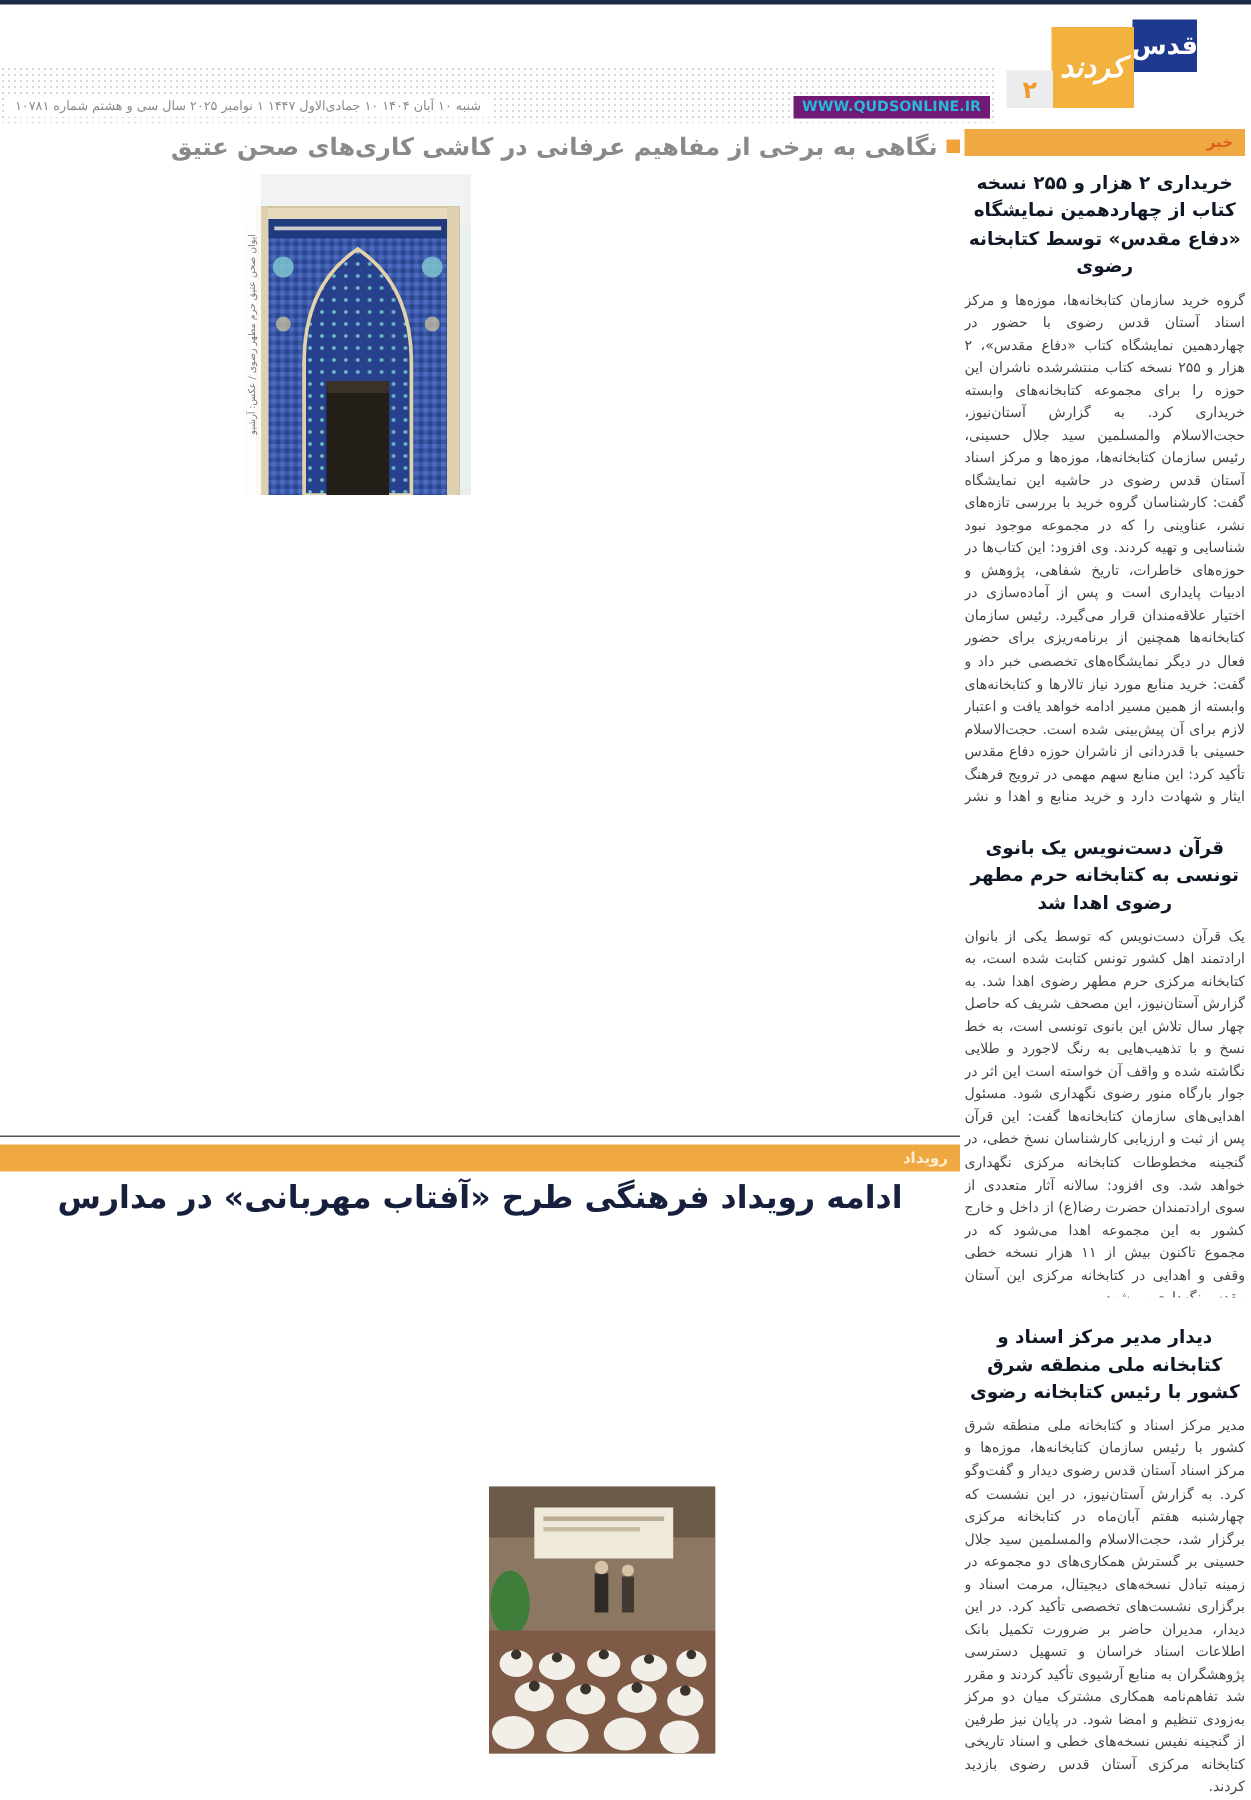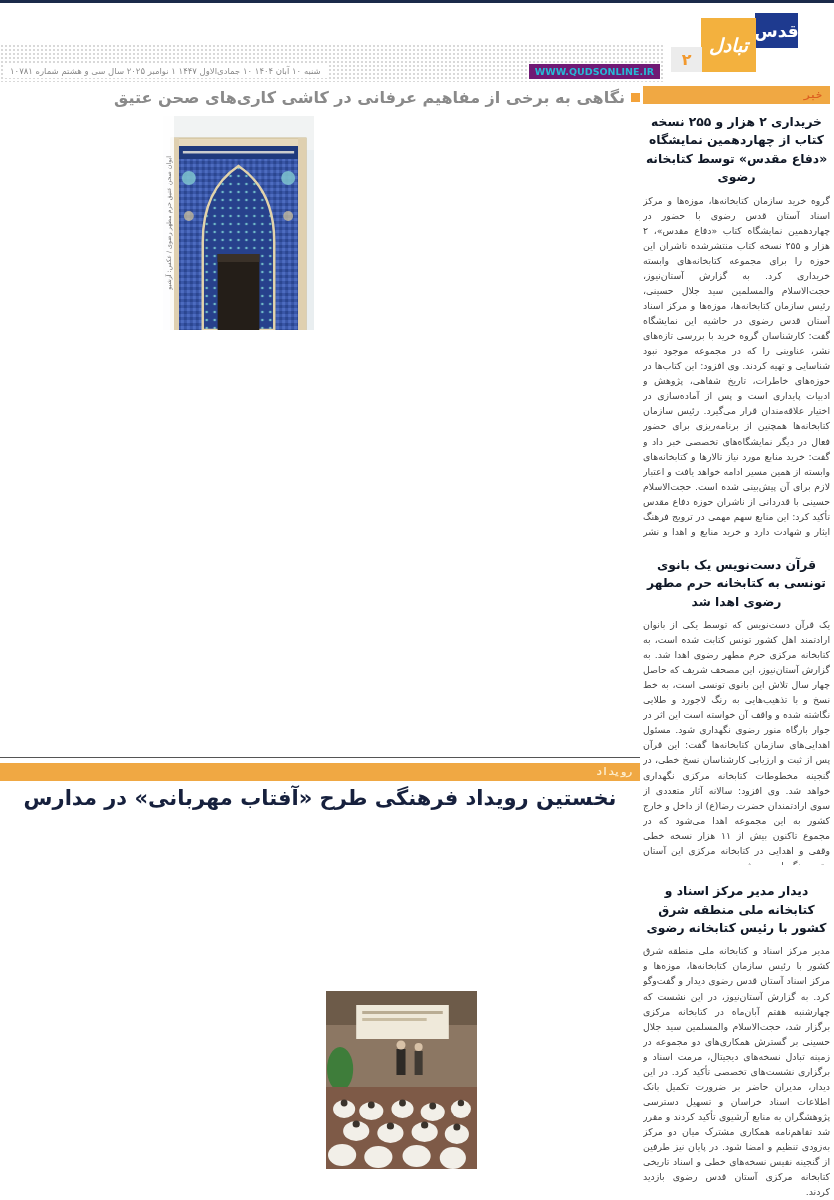--- a/index.html
+++ b/index.html
@@ -36,21 +36,21 @@
 
   
   .mosque-fig{position:relative;width:100%;height:214px;margin:0 0 7px 0;overflow:hidden;background:#e9eef0;}
   .vcaption{position:absolute;left:0;top:0;bottom:0;width:11px;background:rgba(255,255,255,.88);
     display:flex;align-items:center;justify-content:center;}
   .vcaption span{writing-mode:vertical-rl;transform:rotate(180deg);font-size:6.3px;color:#777;white-space:nowrap;}
 
   
   .event-section{position:absolute;top:757px;right:194px;width:640px;border-top:1px solid #555;padding-top:5px;}
   .section-bar{height:18px;background:#f0a843;display:flex;align-items:center;}
-  .section-bar .bar-label{font-size:10px;font-weight:bold;padding:0 8px;font-family:Liberation Mono, monospace;}
+  .section-bar .bar-label{font-size:10px;font-weight:bold;padding:0 8px;}
   .event-bar .bar-label{color:#fdeecd;}
   .event-kicker{font-size:10.5px;color:#c2924e;text-align:center;margin-top:9px;}
   .event-headline{font-size:21px;font-weight:bold;color:#16203d;text-align:center;margin-top:5px;}
   .event-columns{margin-top:9px;display:grid;grid-template-columns:repeat(4,1fr);gap:12px;height:345px;overflow:hidden;}
   .event-text-top{height:160px;overflow:hidden;}
   .event-photo{position:relative;width:100%;height:178px;overflow:hidden;background:#6d5b49;}
 
   
   .sidebar{position:absolute;top:86px;right:4px;width:187px;}
   .news-bar .bar-label{color:#dd5f21;}
@@ -64,21 +64,21 @@
 </style>
 </head>
 <body>
 
 <div class="toprule"></div>
 
 <div class="logo-blue">
   <span>قدس</span>
 </div>
 <div class="flag-yellow">
-  <span>تبادل</span>
+  <span>کردند</span>
 </div>
 <div class="pagenum-box">
   <span>۲</span>
 </div>
 <div class="dotband"></div>
 <div class="dateline">
   <span class="date">شنبه ۱۰ آبان ۱۴۰۴   ۱۰ جمادی‌الاول ۱۴۴۷   ۱ نوامبر ۲۰۲۵   سال سی و هشتم   شماره ۱۰۷۸۱</span>
   <span class="url">WWW.QUDSONLINE.IR</span>
 </div>
 
@@ -133,21 +133,21 @@
     <div class="col">
       <div></div>
     </div>
   </div>
 </div>
 
 <div class="event-section">
   <div class="section-bar event-bar">
     <span class="bar-label">رویداد</span>
   </div>
-  <h2 class="event-headline">نخستین رویداد فرهنگی طرح «آفتاب مهربانی» در مدارس</h2>
+  <h2 class="event-headline">ادامه رویداد فرهنگی طرح «آفتاب مهربانی» در مدارس</h2>
   <div class="event-columns">
     <div class="col">
       <div></div>
     </div>
     <div class="col">
       <div class="event-text-top"></div>
       <figure class="event-photo" style="margin:4px 0 0 0;">
         <svg width="100%" height="100%" viewBox="0 0 150 178" preserveAspectRatio="none">
           <rect x="0" y="0" width="150" height="178" fill="#6d5b49"></rect>
           <rect x="0" y="34" width="150" height="70" fill="#8c7763"></rect>

